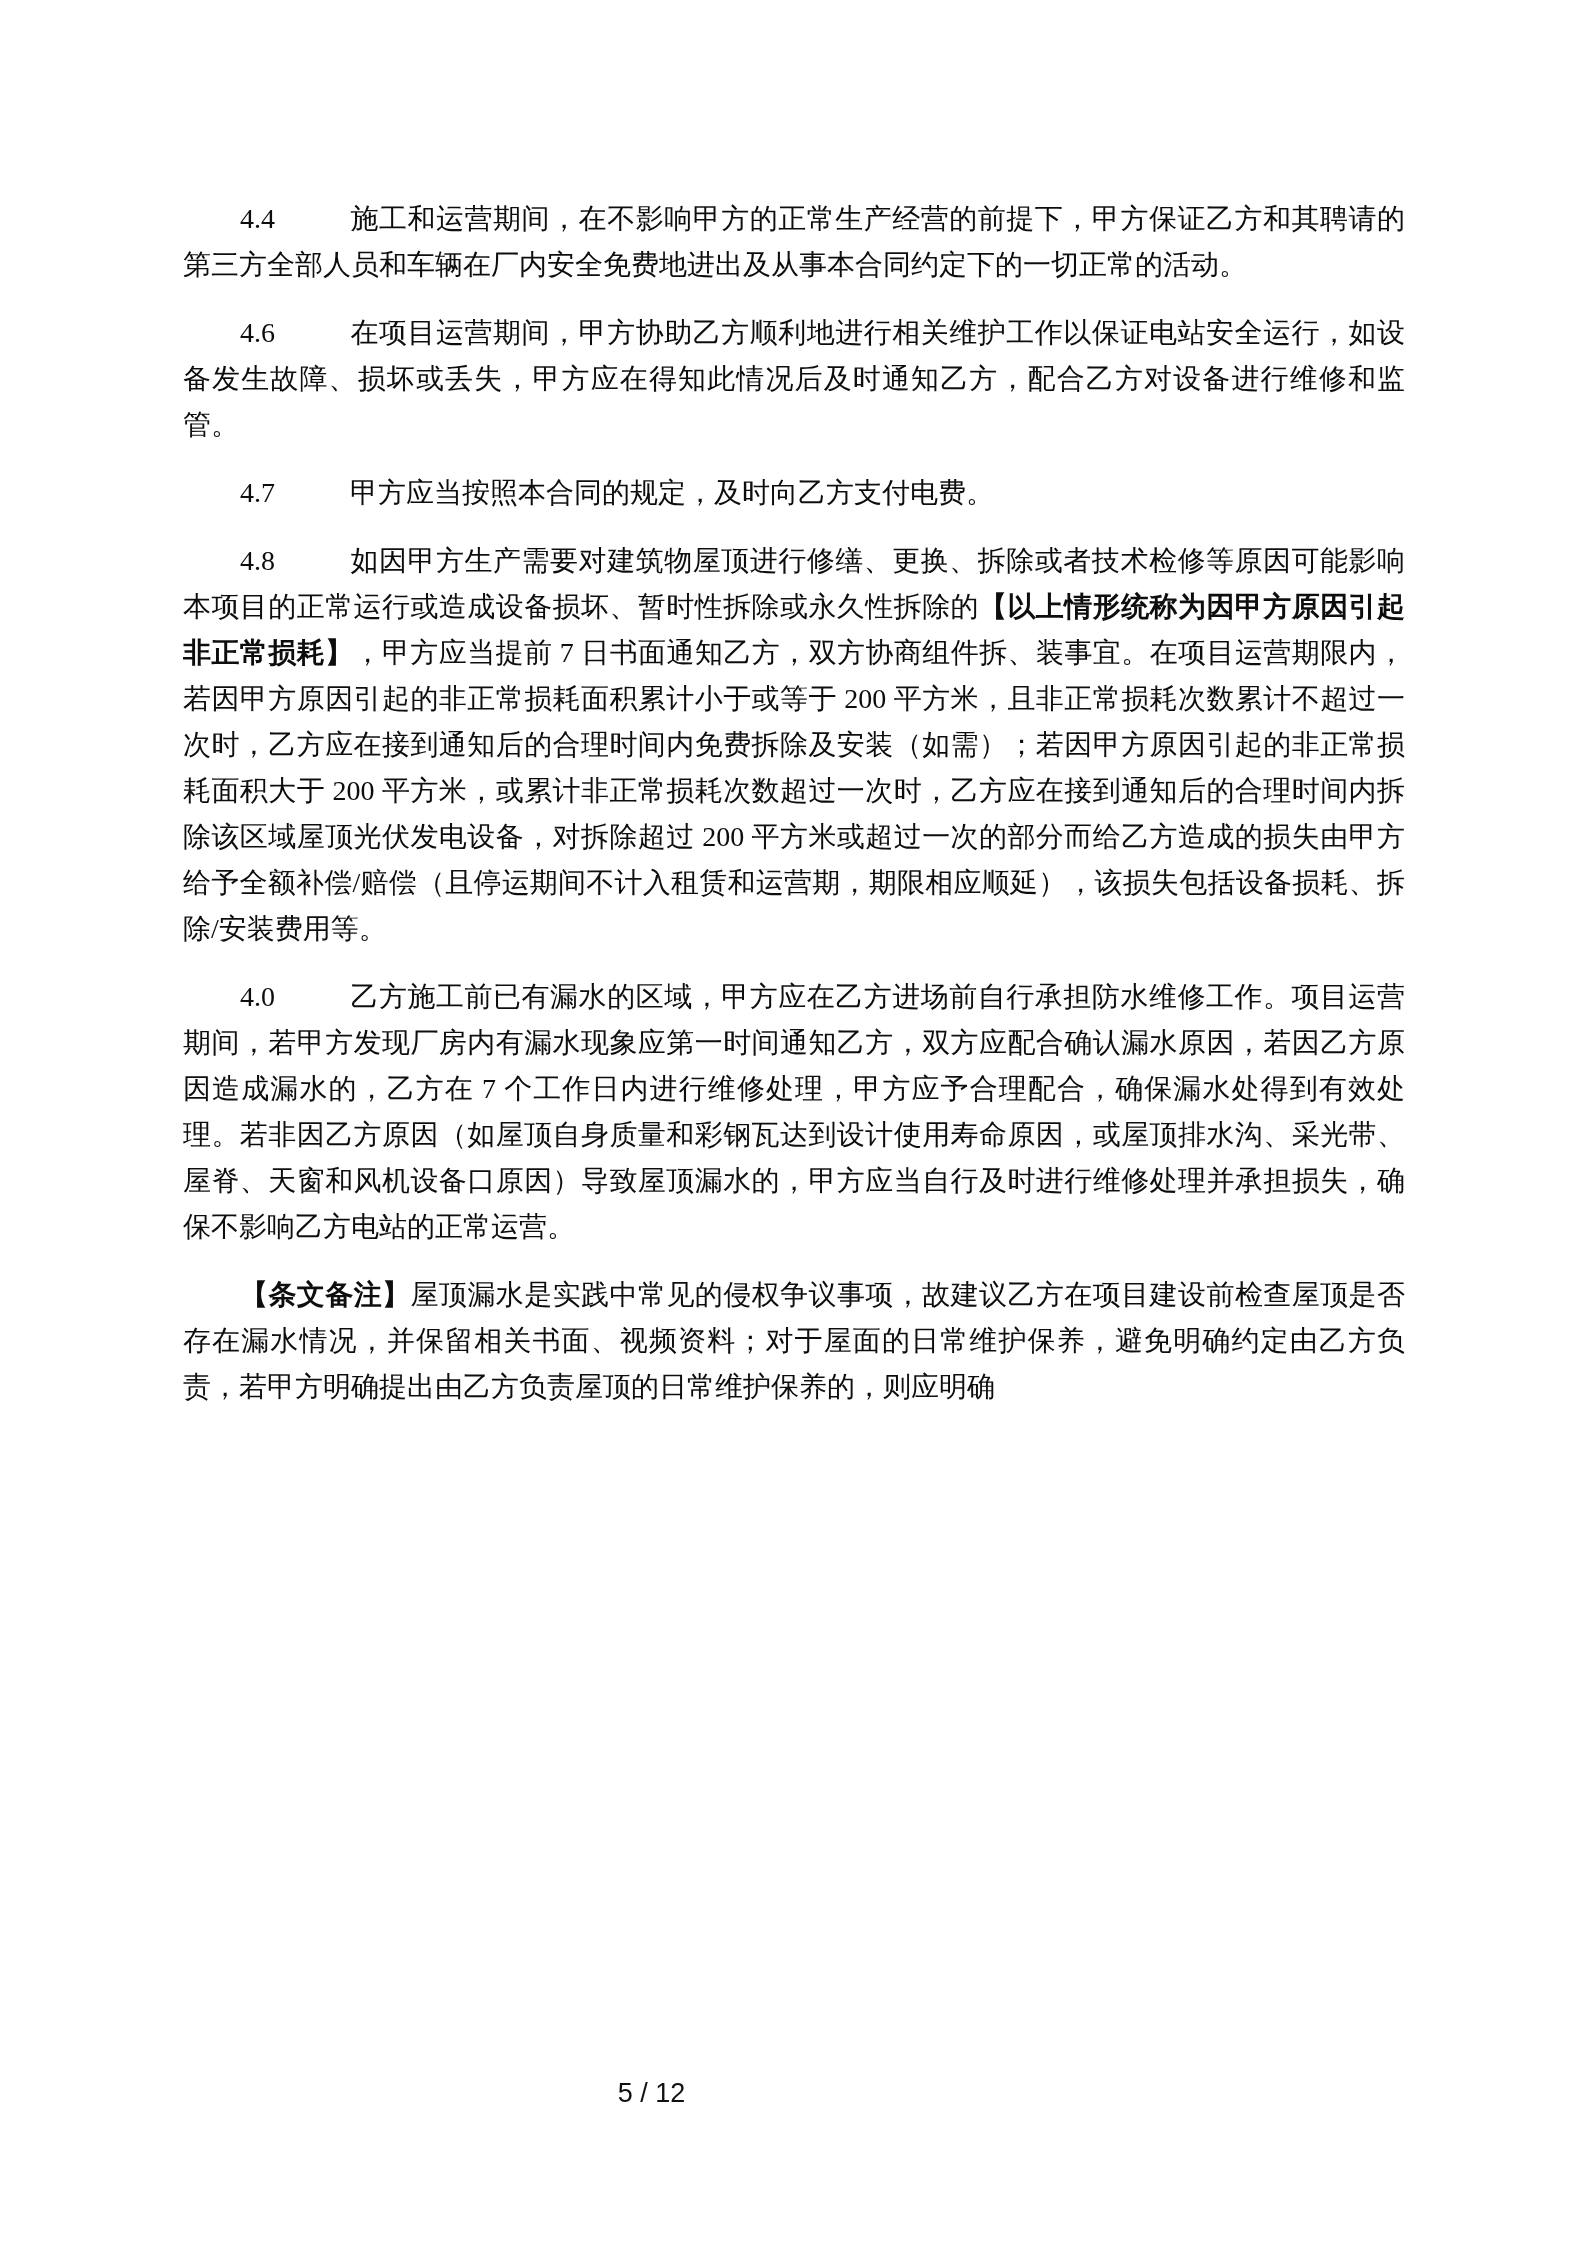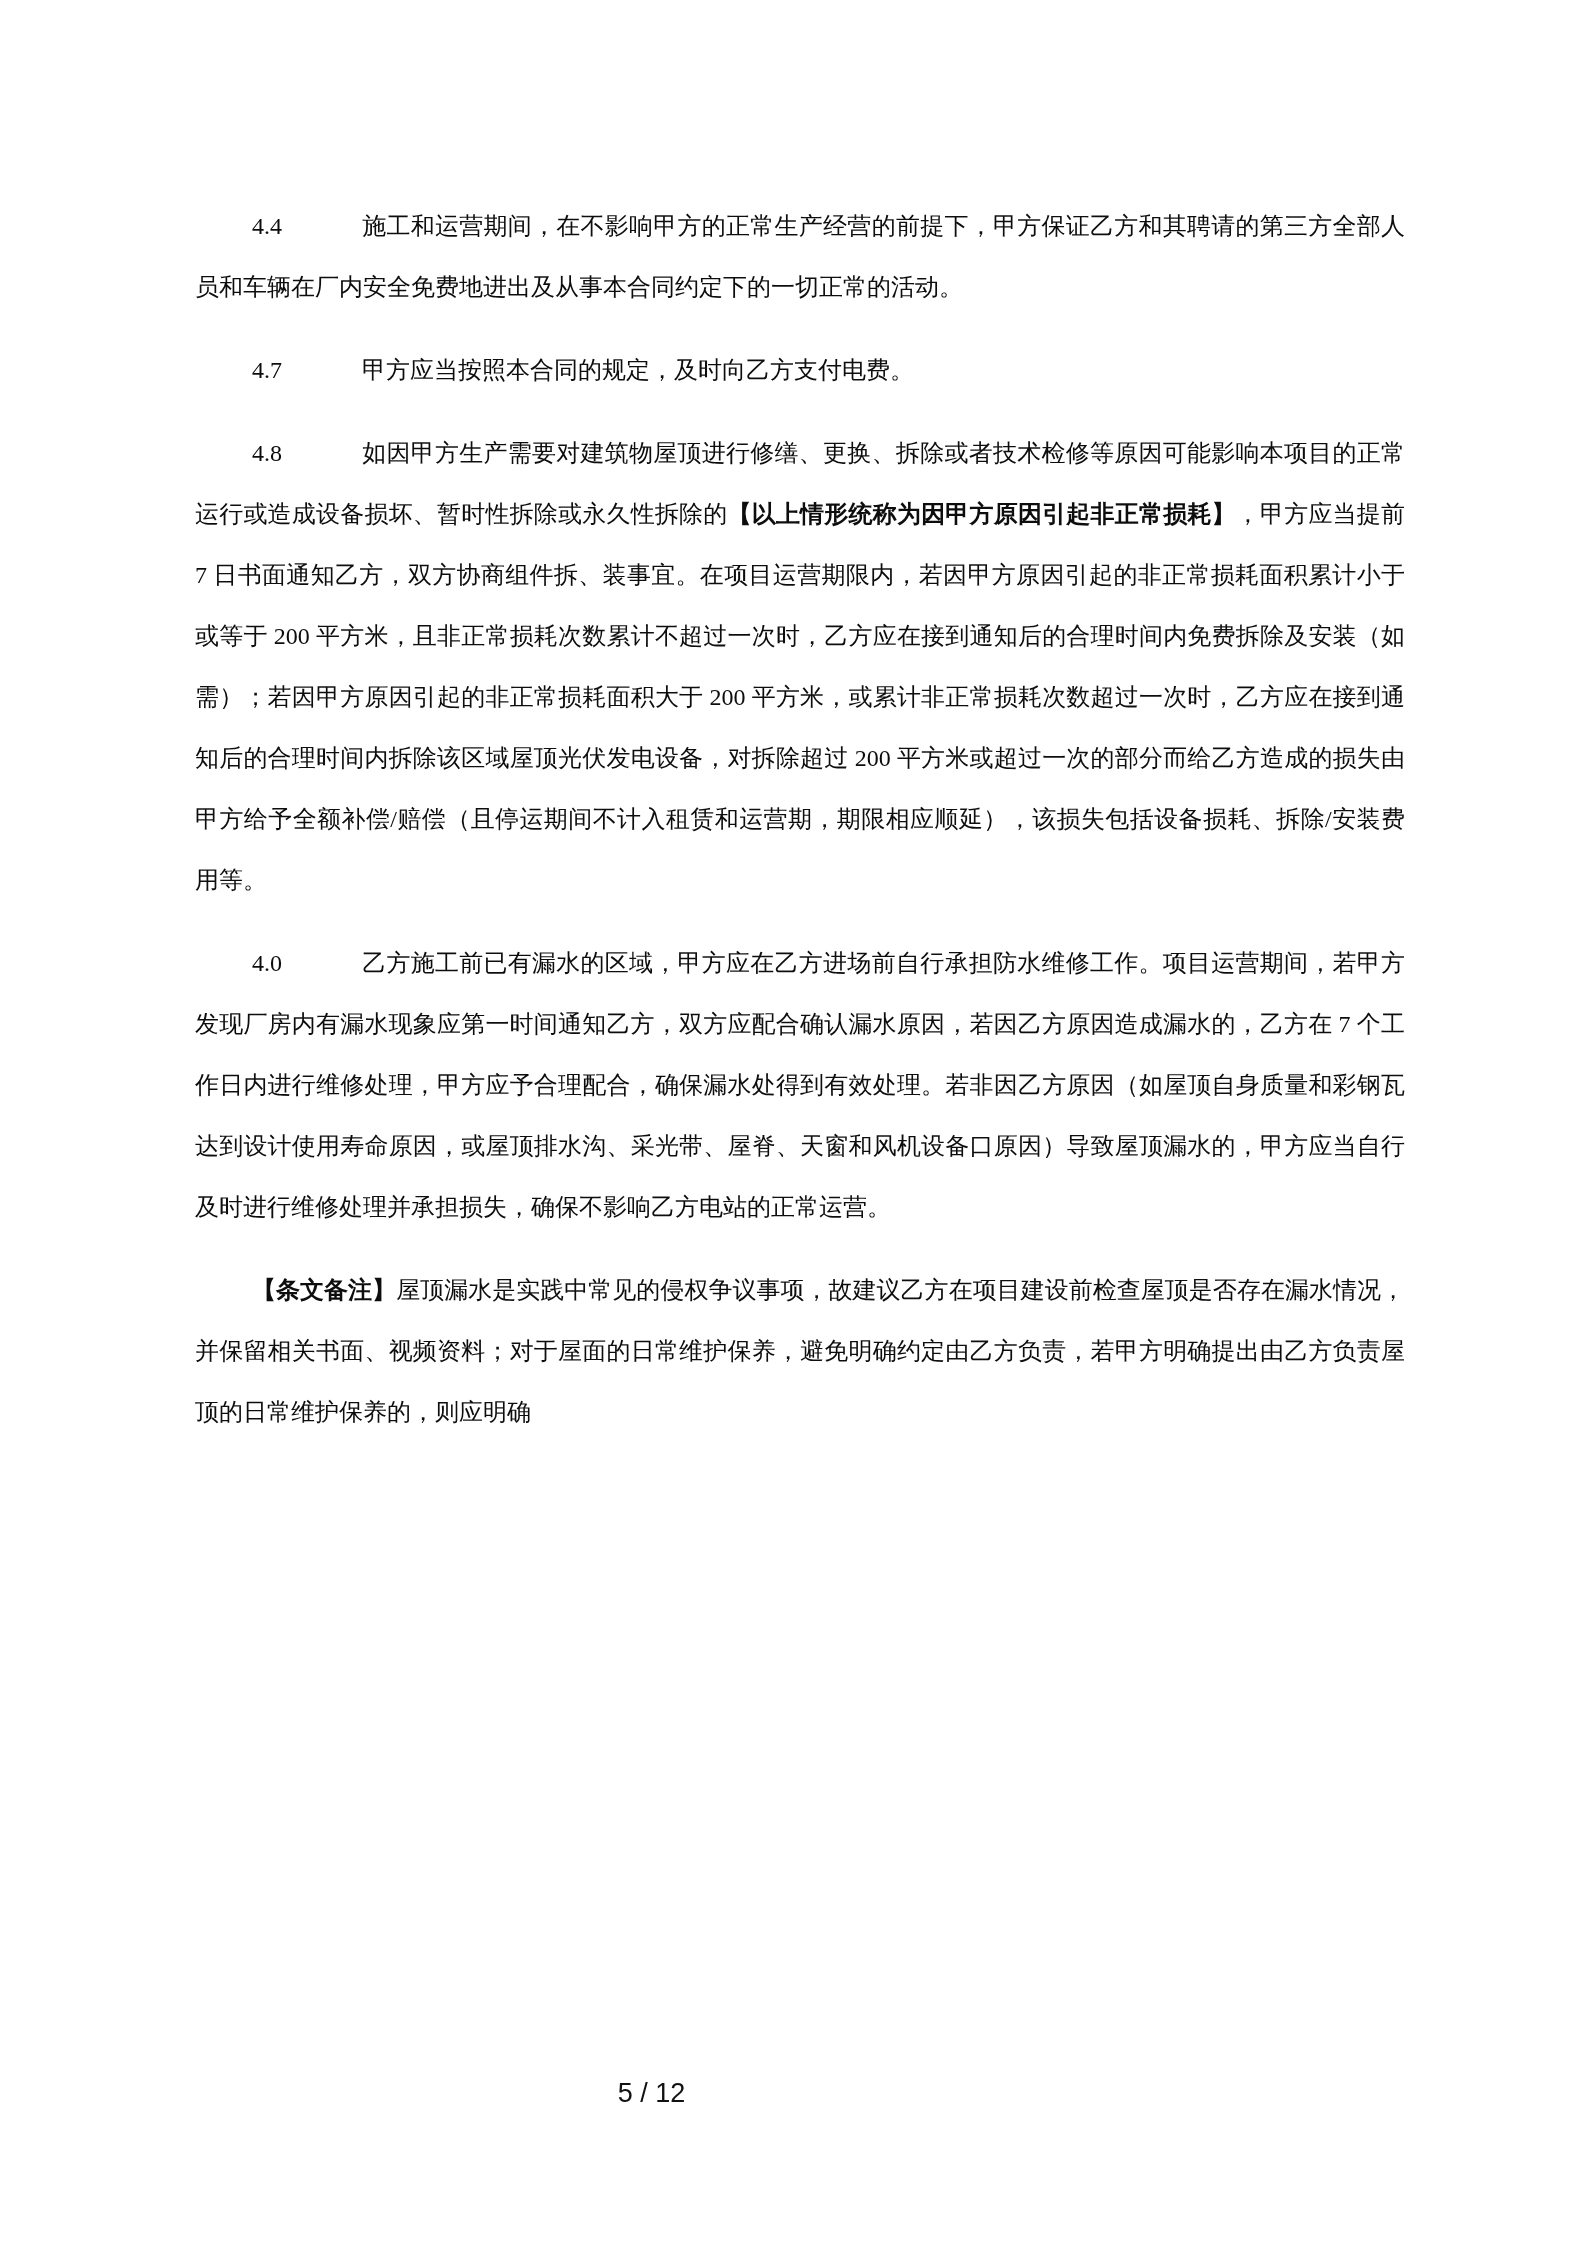--- a/index.html
+++ b/index.html
@@ -16,23 +16,23 @@
     font-family: "Liberation Serif", "DejaVu Serif", serif;
     overflow: hidden;
   }
   .content {
     position: absolute;
     left: 183px;
     top: 196px;
     width: 1222px;
   }
   p.para {
-    margin: 0 0 22px 12px;
-    font-size: 24px;
-    line-height: 61px;
+    margin: 0 0 22px 0;
+    font-size: 28px;
+    line-height: 46px;
     text-align: justify;
     text-indent: 57px;
     word-break: break-all;
   }
   .clause-num {
     display: inline-block;
     width: 110px;
     text-indent: 0;
     font-family: "Liberation Serif", "DejaVu Serif", serif;
   }
@@ -48,19 +48,20 @@
     font-size: 27px;
     color: #111111;
   }
 </style>
 </head>
 <body>
 
 <div class="page">
   <div class="content">
       <p class="para"><span class="clause-num">4.4</span><span class="run">施工和运营期间，在不影响甲方的正常生产经营的前提下，甲方保证乙方和其聘请的第三方全部人员和车辆在厂内安全免费地进出及从事本合同约定下的一切正常的活动。</span></p>
+      <p class="para"><span class="clause-num">4.6</span><span class="run">在项目运营期间，甲方协助乙方顺利地进行相关维护工作以保证电站安全运行，如设备发生故障、损坏或丢失，甲方应在得知此情况后及时通知乙方，配合乙方对设备进行维修和监管。</span></p>
       <p class="para"><span class="clause-num">4.7</span><span class="run">甲方应当按照本合同的规定，及时向乙方支付电费。</span></p>
       <p class="para"><span class="clause-num">4.8</span><span class="run">如因甲方生产需要对建筑物屋顶进行修缮、更换、拆除或者技术检修等原因可能影响本项目的正常运行或造成设备损坏、暂时性拆除或永久性拆除的</span><span class="run bold">【以上情形统称为因甲方原因引起非正常损耗】</span><span class="run">，甲方应当提前 7 日书面通知乙方，双方协商组件拆、装事宜。在项目运营期限内，若因甲方原因引起的非正常损耗面积累计小于或等于 200 平方米，且非正常损耗次数累计不超过一次时，乙方应在接到通知后的合理时间内免费拆除及安装（如需）；若因甲方原因引起的非正常损耗面积大于 200 平方米，或累计非正常损耗次数超过一次时，乙方应在接到通知后的合理时间内拆除该区域屋顶光伏发电设备，对拆除超过 200 平方米或超过一次的部分而给乙方造成的损失由甲方给予全额补偿/赔偿（且停运期间不计入租赁和运营期，期限相应顺延），该损失包括设备损耗、拆除/安装费用等。</span></p>
       <p class="para"><span class="clause-num">4.0</span><span class="run">乙方施工前已有漏水的区域，甲方应在乙方进场前自行承担防水维修工作。项目运营期间，若甲方发现厂房内有漏水现象应第一时间通知乙方，双方应配合确认漏水原因，若因乙方原因造成漏水的，乙方在 7 个工作日内进行维修处理，甲方应予合理配合，确保漏水处得到有效处理。若非因乙方原因（如屋顶自身质量和彩钢瓦达到设计使用寿命原因，或屋顶排水沟、采光带、屋脊、天窗和风机设备口原因）导致屋顶漏水的，甲方应当自行及时进行维修处理并承担损失，确保不影响乙方电站的正常运营。</span></p>
       <p class="para"><span class="run bold">【条文备注】</span><span class="run">屋顶漏水是实践中常见的侵权争议事项，故建议乙方在项目建设前检查屋顶是否存在漏水情况，并保留相关书面、视频资料；对于屋面的日常维护保养，避免明确约定由乙方负责，若甲方明确提出由乙方负责屋顶的日常维护保养的，则应明确</span></p>
     </div>
   <div class="footer">5 / 12</div>
 </div>
 
 </body></html>

